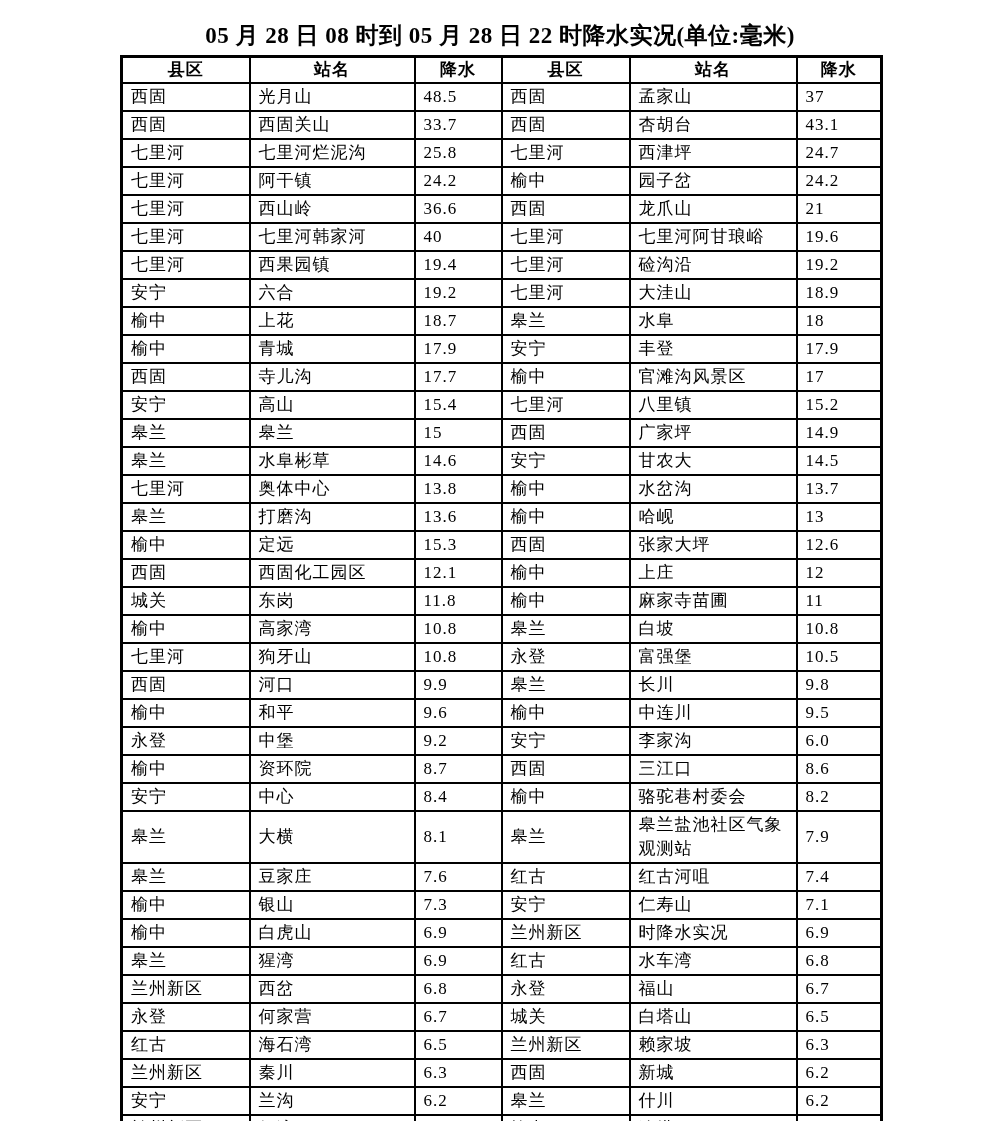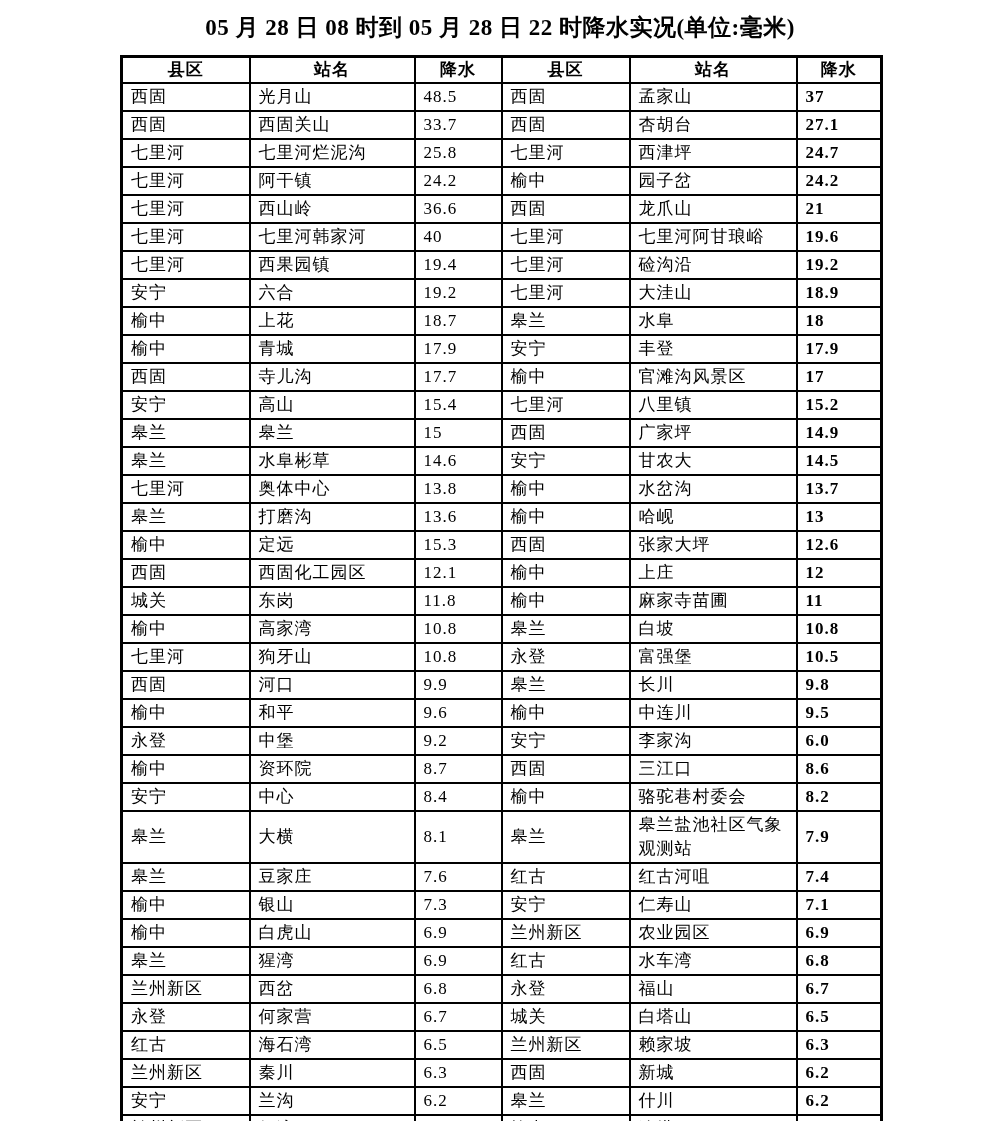--- a/index.html
+++ b/index.html
@@ -8,21 +8,21 @@
     position: relative;
     width: 1000px;
     height: 1121px;
     background: #ffffff;
     font-family: "Liberation Serif", "DejaVu Serif", serif;
     color: #000000;
     overflow: hidden;
   }
   .title {
     position: absolute;
-    top: 12px;
+    top: 20px;
     left: 0;
     width: 1000px;
     text-align: center;
     font-size: 23px;
     font-weight: bold;
     letter-spacing: 0.5px;
     white-space: nowrap;
   }
   table.rain-table {
     position: absolute;
@@ -51,21 +51,21 @@
     height: 24px;
     text-align: left;
     padding: 1px 3px 1px 8px;
     letter-spacing: 1px;
   }
   .col0 { width: 128px; }
   .col1 { width: 165px; }
   .col2 { width: 87px;  }
   .col3 { width: 128px; }
   .col4 { width: 167px; }
-  .col5 { width: 85px; font-weight: bold;  }
+  .col5 { width: 85px;  }
 </style>
 </head>
 <body>
 
 <div class="page">
   <div class="title">05 月 28 日 08 时到 05 月 28 日 22 时降水实况(单位:毫米)</div>
 
   <table class="rain-table">
     <thead>
       <tr id="header-row">
@@ -85,21 +85,21 @@
           <td class="col3">西固</td>
           <td class="col4">孟家山</td>
           <td class="col5">37</td>
         </tr>
         <tr>
           <td class="col0">西固</td>
           <td class="col1">西固关山</td>
           <td class="col2">33.7</td>
           <td class="col3">西固</td>
           <td class="col4">杏胡台</td>
-          <td class="col5">27.1</td>
+          <td class="col5">43.1</td>
         </tr>
         <tr>
           <td class="col0">七里河</td>
           <td class="col1">七里河烂泥沟</td>
           <td class="col2">25.8</td>
           <td class="col3">七里河</td>
           <td class="col4">西津坪</td>
           <td class="col5">24.7</td>
         </tr>
         <tr>
@@ -308,21 +308,21 @@
           <td class="col2">7.3</td>
           <td class="col3">安宁</td>
           <td class="col4">仁寿山</td>
           <td class="col5">7.1</td>
         </tr>
         <tr>
           <td class="col0">榆中</td>
           <td class="col1">白虎山</td>
           <td class="col2">6.9</td>
           <td class="col3">兰州新区</td>
-          <td class="col4">农业园区</td>
+          <td class="col4">时降水实况</td>
           <td class="col5">6.9</td>
         </tr>
         <tr>
           <td class="col0">皋兰</td>
           <td class="col1">猩湾</td>
           <td class="col2">6.9</td>
           <td class="col3">红古</td>
           <td class="col4">水车湾</td>
           <td class="col5">6.8</td>
         </tr>

